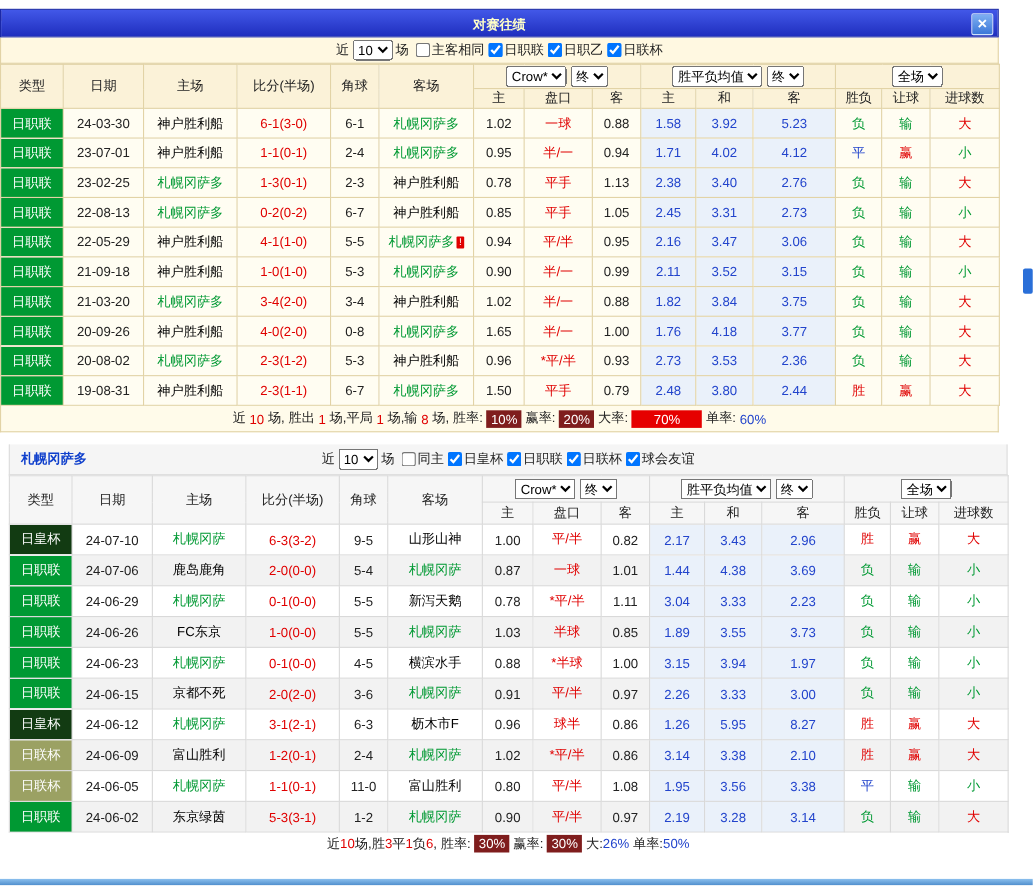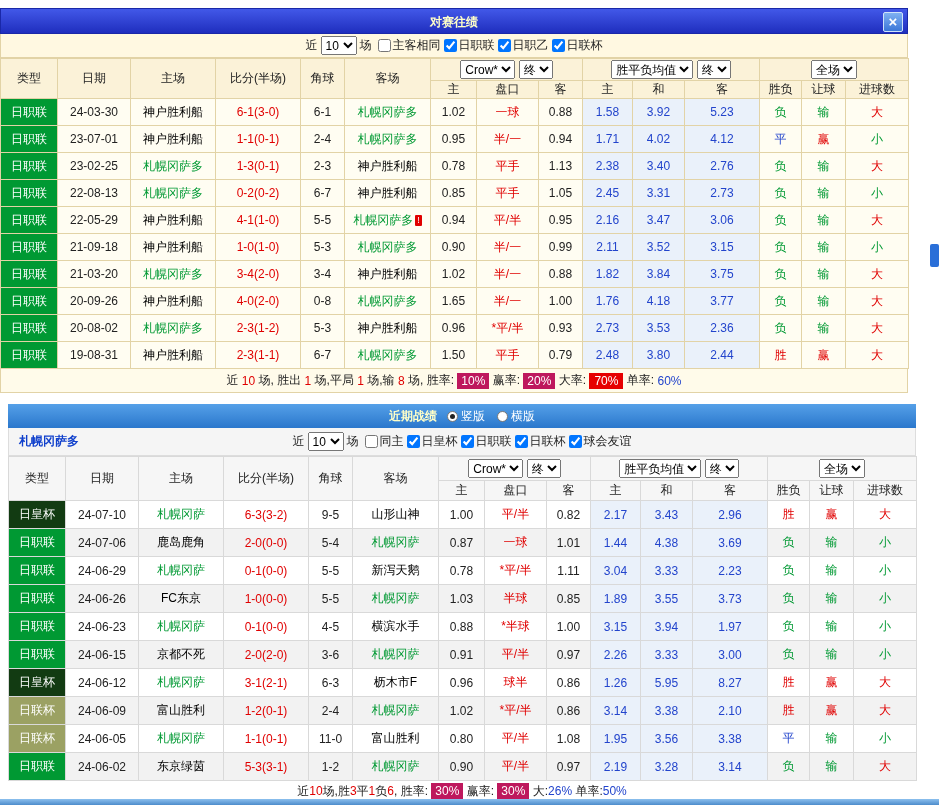--- a/index.html
+++ b/index.html
@@ -30,22 +30,22 @@
 td.pan{color:#E00000}
 td.ep{background:#EAF1FA !important;color:#2244CC}
 td.red{color:#E00000}
 td.green{color:#009933}
 td.blue{color:#2244CC}
 .flag{display:inline-block;margin-left:2px;padding:0 2px;background:#E00000;color:#fff;font-size:9px;line-height:11px;border-radius:1px;vertical-align:1px}
 .summary{height:24px;display:flex;align-items:center;justify-content:center;background:#FFFBEA;border:1px solid #E2D3A6;border-top:none}
 .summary span,.summary2 span{white-space:pre}
 .sum-red{color:#E00000}
 .sum-blue{color:#2244CC}
-.badge-green{background:#be185d;color:#fff;padding:1px 4px}
-.badge-red{background:#E60000;color:#fff;padding:1px 5px}
+.badge-green{background:#7f1d1d;color:#fff;padding:1px 4px}
+.badge-red{background:#E60000;color:#fff;padding:1px 20px}
 .sec{position:absolute;left:8px;top:404px;width:908px}
 .sec-bar{height:24px;display:flex;align-items:center;justify-content:center;gap:10px;color:#fff;background:linear-gradient(#55A0E8,#2A77CC)}
 .sec-title{color:#FFFFC8;font-weight:bold}
 .radio{display:inline-flex;align-items:center;gap:3px}
 .rdot{width:11px;height:11px;border-radius:50%;background:#fff;border:1px solid #777;display:inline-block;position:relative}
 .rdot.on::after{content:"";position:absolute;left:2px;top:2px;width:5px;height:5px;border-radius:50%;background:#222}
 .team-row{height:28px;display:flex;align-items:center;background:#F5F5F5;border:1px solid #DDD;border-top:none;position:relative}
 .team-name{position:absolute;left:10px;color:#1040CC;font-weight:bold}
 .team-filter{flex:1;display:flex;align-items:center;justify-content:center;gap:3px}
 .summary2{height:20px;display:flex;align-items:center;justify-content:center;background:#fff}
@@ -331,33 +331,20 @@
         <span> 赢率: </span>
         <span class="badge-green">20%</span>
         <span> 大率: </span>
         <span class="badge-red">70%</span>
         <span> 单率: </span>
         <span class="sum-blue">60%</span>
       </div>
   </div>
 
   <div class="sec">
-    <div class="sec-bar">
-      <span class="sec-title">近期战绩</span>
-      <span id="radio-group" style="display:inline-flex;gap:12px">
-          <label class="radio">
-            <span class="rdot on"></span>
-            <span>竖版</span>
-          </label>
-          <label class="radio">
-            <span class="rdot"></span>
-            <span>横版</span>
-          </label>
-        </span>
-    </div>
 
     <div class="team-row">
       <span class="team-name">札幌冈萨多</span>
       <div class="team-filter">
         <span>近</span>
         <select>
           <option>10</option>
         </select>
         <span>场</span>
         <span class="chkwrap" id="recent-checks">

